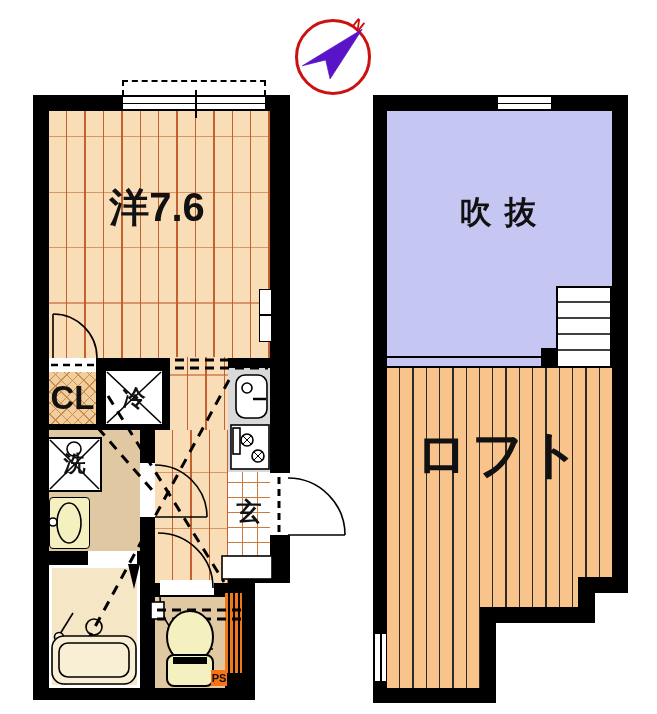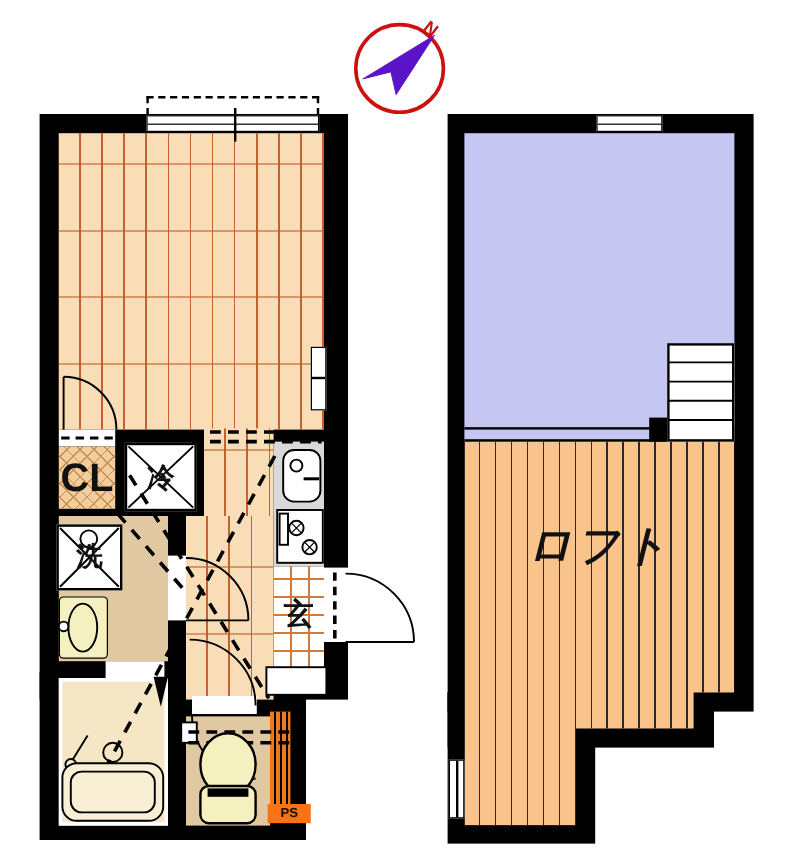--- a/index.html
+++ b/index.html
@@ -167,20 +167,22 @@
     </g>
   </svg>
 
   <div id="compass-circle">
     <svg width="100%" height="100%" viewBox="0 0 96 96">
       <polygon points="6,60 88,10 44,78 38,52" fill="#5A14C8" stroke="#5A14C8"></polygon>
     </svg>
   </div>
   <div class="lbl" style="left:349px;top:14px;width:20px;height:20px;font-size:15px;color:var(--compass-red,#CC1111);transform:rotate(38deg);">N</div>
 
+  <div class="lbl" style="left:52px;top:183px;width:210px;height:48px;font-size:40px;">洋7.6</div>
   <div class="lbl" style="left:49px;top:374px;width:47px;height:48px;font-size:33px;">CL</div>
   <div class="lbl" style="left:104px;top:378px;width:60px;height:40px;font-size:23px;">冷</div>
   <div class="lbl" style="left:47px;top:448px;width:55px;height:32px;font-size:22px;">洗</div>
   <div class="lbl" style="left:228px;top:492px;width:42px;height:38px;font-size:25px;">玄</div>
-  <div class="lbl" style="left:223px;top:670px;width:36px;height:16px;font-size:11px;background:#f97316;">PS</div>
-  <div class="lbl" style="left:397px;top:431px;width:205px;height:48px;font-size:36px;letter-spacing:3px;font-style:italic;">ロフト</div>
+  <div class="lbl" style="left:211px;top:670px;width:16px;height:16px;font-size:11px;background:#f97316;">PS</div>
+  <div class="lbl" style="left:399px;top:192px;width:200px;height:42px;font-size:32px;letter-spacing:2px;">吹 抜</div>
+  <div class="lbl" style="left:397px;top:431px;width:205px;height:48px;font-size:52px;letter-spacing:3px;">ロフト</div>
 
 </div>
 
 </body></html>

